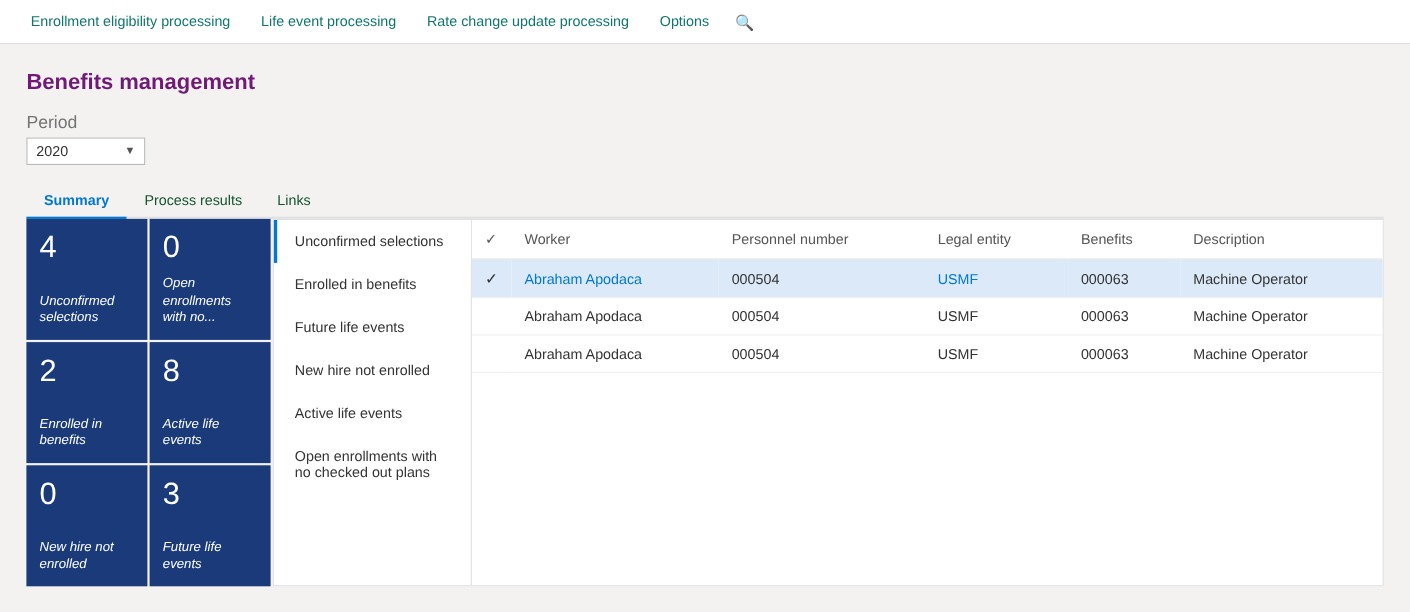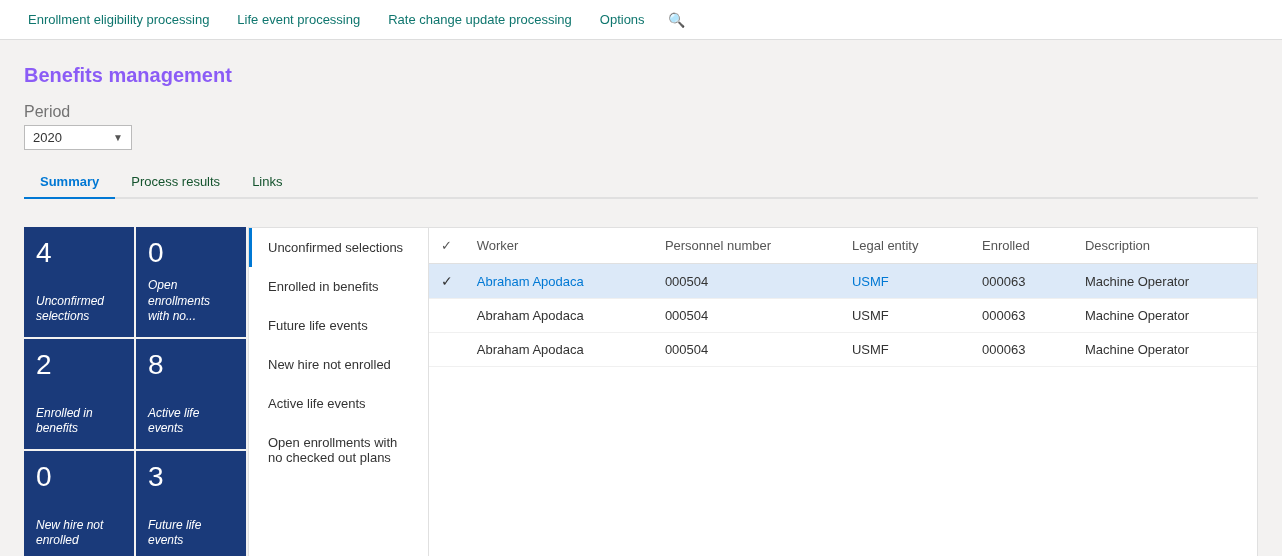--- a/index.html
+++ b/index.html
@@ -36,21 +36,21 @@
     
     .main-content {
       padding: 24px 24px 0 24px;
       background: #f3f2f1;
       min-height: calc(100vh - 40px);
     }
 
     .page-title {
       font-size: 20px;
       font-weight: 600;
-      color: #8b5cf6;
+      color: #701a75;
       margin-bottom: 16px;
     }
 
     .period-label {
       font-size: 16px;
       color: #737373;
       margin-bottom: 4px;
     }
     .period-select {
       display: flex;
@@ -64,21 +64,21 @@
       margin-bottom: 16px;
       justify-content: space-between;
     }
     .period-select .chevron { font-size: 10px; color: #555; }
 
     
     .tab-bar {
       display: flex;
       gap: 0;
       border-bottom: 2px solid #e0e0e0;
-      margin-bottom: 28px;
+      margin-bottom: 0;
     }
     .tab-item {
       padding: 8px 16px;
       cursor: pointer;
       font-size: 13px;
       color: #14532d;
       border-bottom: 2px solid transparent;
       margin-bottom: -2px;
     }
     .tab-item.active {
@@ -256,21 +256,21 @@
       </div>
 
       <div class="table-area">
         <table class="data-table">
           <thead>
             <tr>
               <th class="checkmark-col">✓</th>
               <th>Worker</th>
               <th>Personnel number</th>
               <th>Legal entity</th>
-              <th>Enrolled</th>
+              <th>Benefits</th>
               <th>Description</th>
             </tr>
           </thead>
           <tbody id="table-body">
           <tr class="selected">
                 <td><span class="checkmark">✓</span></td>
                 <td><span class="link-text">Abraham Apodaca</span></td>
                 <td>000504</td>
                 <td><span class="link-text">USMF</span></td>
                 <td>000063</td>

